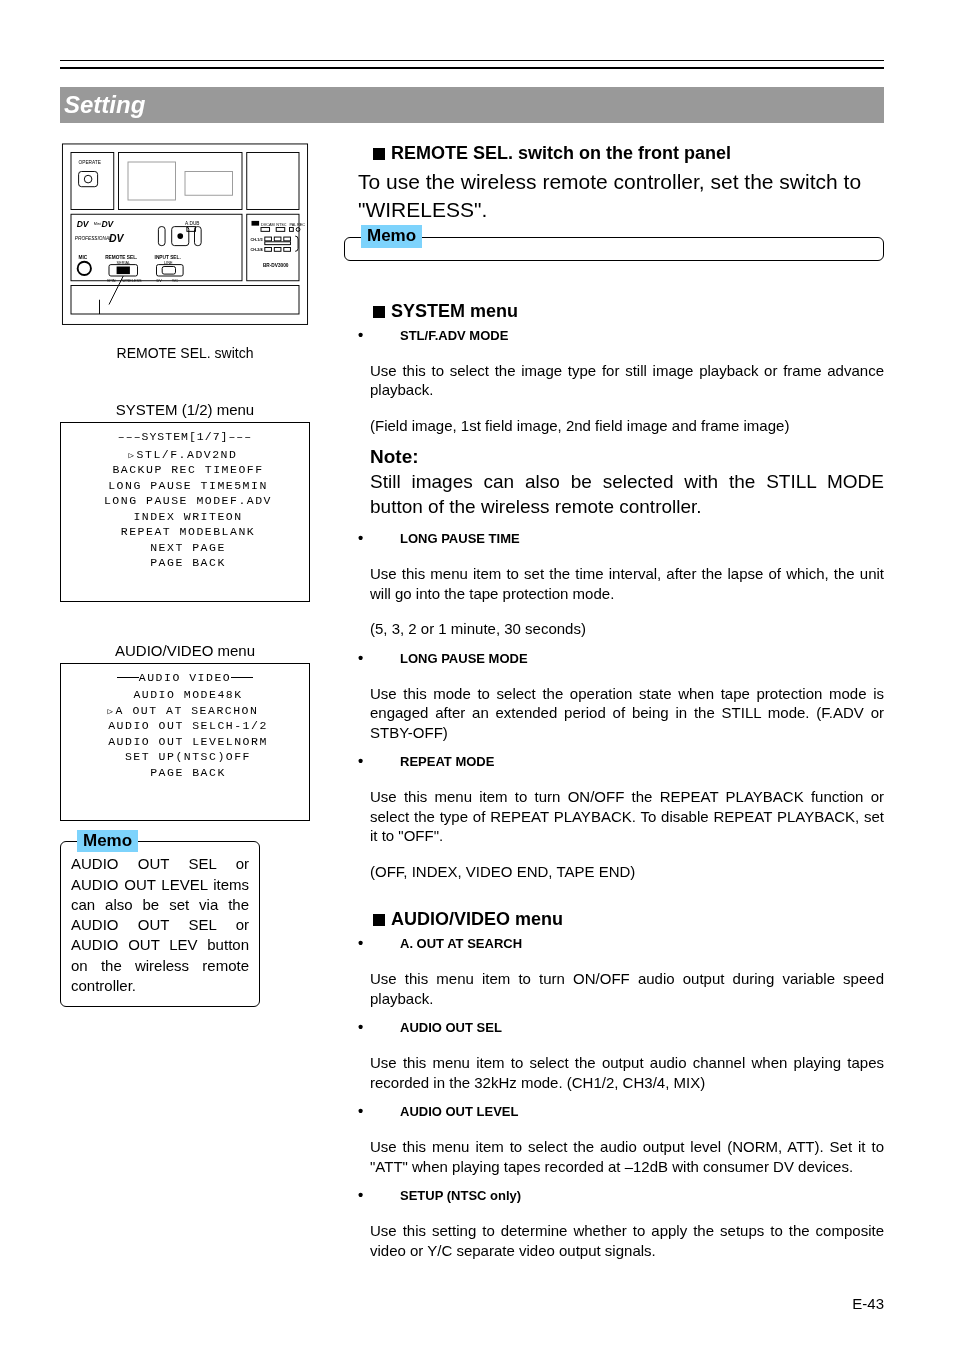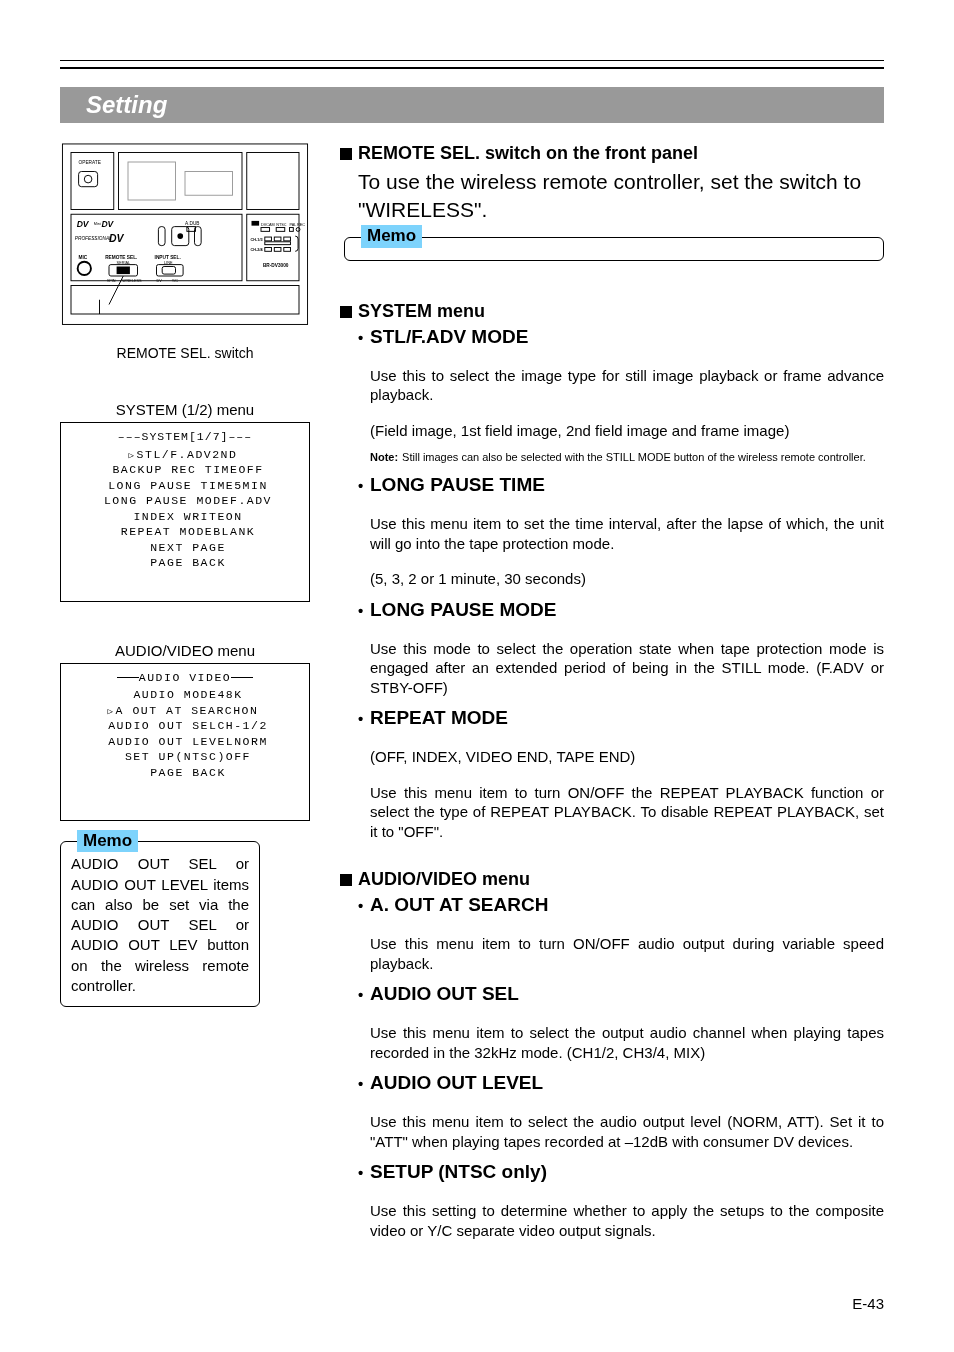--- a/index.html
+++ b/index.html
@@ -1,45 +1,45 @@
 <!DOCTYPE html>
 <html><head>
 <meta charset="utf-8">
 <style>
   * { box-sizing: border-box; margin: 0; padding: 0; }
   html, body { width: 954px; height: 1352px; font-family: Arial, Helvetica, sans-serif; color: #000; background: #fff; }
   .page { padding: 60px 70px 40px 60px; position: relative; height: 100%; }
   .hr-thin { border: none; border-top: 1px solid #000; margin-bottom: 6px; }
   .hr-thick { border: none; border-top: 2px solid #000; margin-bottom: 18px; }
-  .title-bar { background: #999; color: #fff; font-size: 24px; font-weight: bold; font-style: italic; padding: 4px 26px; margin-bottom: 20px; }
+  .title-bar { background: #999; color: #fff; font-size: 24px; font-weight: bold; font-style: italic; padding: 4px 4px; margin-bottom: 20px; }
   .columns { display: flex; gap: 30px; }
   .left { width: 250px; flex-shrink: 0; }
   .right { flex: 1; }
   .device-figure { margin-bottom: 8px; }
   .figure-caption { text-align: center; font-size: 14px; margin-bottom: 40px; }
   .menu-caption { text-align: center; font-size: 15px; margin-bottom: 4px; }
   .menu-box { border: 1px solid #000; padding: 6px 8px 30px 8px; font-family: "Courier New", monospace; font-size: 11.5px; letter-spacing: 1.5px; line-height: 1.35; margin-bottom: 40px; }
   .menu-title-row { text-align: center; margin-bottom: 2px; letter-spacing: 1px; }
   .menu-line { display: flex; justify-content: center; padding-left: 6px; }
   .menu-line .k { white-space: pre; }
   .menu-line .v { white-space: pre; }
   .menu-cursor::before { content: "▷"; font-size: 9px; margin-left: -10px; margin-right: 0; display: inline-block; width: 8px; }
   .memo-box { border: 1px solid #000; border-radius: 6px; padding: 12px 10px 10px 10px; position: relative; font-size: 15px; line-height: 1.35; text-align: justify; }
   .memo-title { position: absolute; top: -0.75em; left: 16px; background: #7dd3fc; padding: 0 6px; font-weight: bold; font-size: 17px; }
-  .right h2 { font-size: 18px; font-weight: bold; margin-bottom: 4px; display: flex; align-items: baseline; }
+  .right h2 { font-size: 18px; font-weight: bold; margin-bottom: 4px; display: flex; align-items: baseline; margin-left: 33px; }
   .right h2 .sq { display:inline-block; width: 12px; height: 12px; background:#000; margin-right:6px; position: relative; top: 1px; }
   .right .lead { font-size: 21px; margin: 0 0 12px 18px; line-height: 1.35; }
   .right .memo-box { margin: 0 0 40px 4px; }
   .section-block { margin-bottom: 28px; }
   .sub-list { margin-left: 18px; }
-  .sub-title { font-weight: bold; font-size: 19px; margin-bottom: 2px; }
+  .sub-title { font-weight: bold; font-size: 13px; margin-bottom: 2px; margin-left: 30px; }
   .bullet-row { display:flex; align-items: baseline; font-weight:bold; font-size:15px; margin-bottom:2px; }
   .bullet-row .dot { width: 12px; }
   .sub-desc { font-size: 15px; line-height: 1.3; margin: 16px 0 10px 12px; text-align: justify; }
-  .sub-note { font-size: 11px; line-height: 1.3; margin: 0 0 10px 12px; text-align: justify; }
+  .sub-note { font-size: 19px; line-height: 1.3; margin: 0 0 10px 12px; text-align: justify; flex-direction: column; }
   .sub-note .nb { font-weight: bold; }
   .page-num { position: absolute; bottom: 40px; right: 70px; font-size: 15px; }
   .av-title-row { display:flex; align-items:center; justify-content:center; gap:0; margin-bottom:2px; }
   .av-title-row .bar { width:22px; height:1px; background:#000; }
 </style>
 </head>
 <body>
 
 <div class="page">
   <hr class="hr-thin">
@@ -235,22 +235,22 @@
             <div class="sub-desc">(5, 3, 2 or 1 minute, 30 seconds)</div>
             <div class="bullet-row">
               <span class="dot">•</span>
               <span class="sub-title">LONG PAUSE MODE</span>
             </div>
             <div class="sub-desc">Use this mode to select the operation state when tape protection mode is engaged after an extended period of being in the STILL mode. (F.ADV or STBY-OFF)</div>
             <div class="bullet-row">
               <span class="dot">•</span>
               <span class="sub-title">REPEAT MODE</span>
             </div>
+            <div class="sub-desc">Use this menu item to turn ON/OFF the REPEAT PLAYBACK function or select the type of REPEAT PLAYBACK. To disable REPEAT PLAYBACK, set it to "OFF".</div>
             <div class="sub-desc">(OFF, INDEX, VIDEO END, TAPE END)</div>
-            <div class="sub-desc">Use this menu item to turn ON/OFF the REPEAT PLAYBACK function or select the type of REPEAT PLAYBACK. To disable REPEAT PLAYBACK, set it to "OFF".</div>
           </div>
       </div>
 
       <div class="section-block">
         <h2>
             <span class="sq"></span>
             <span>AUDIO/VIDEO menu</span>
           </h2>
         <div class="sub-list" id="av-items">
             <div class="bullet-row">

